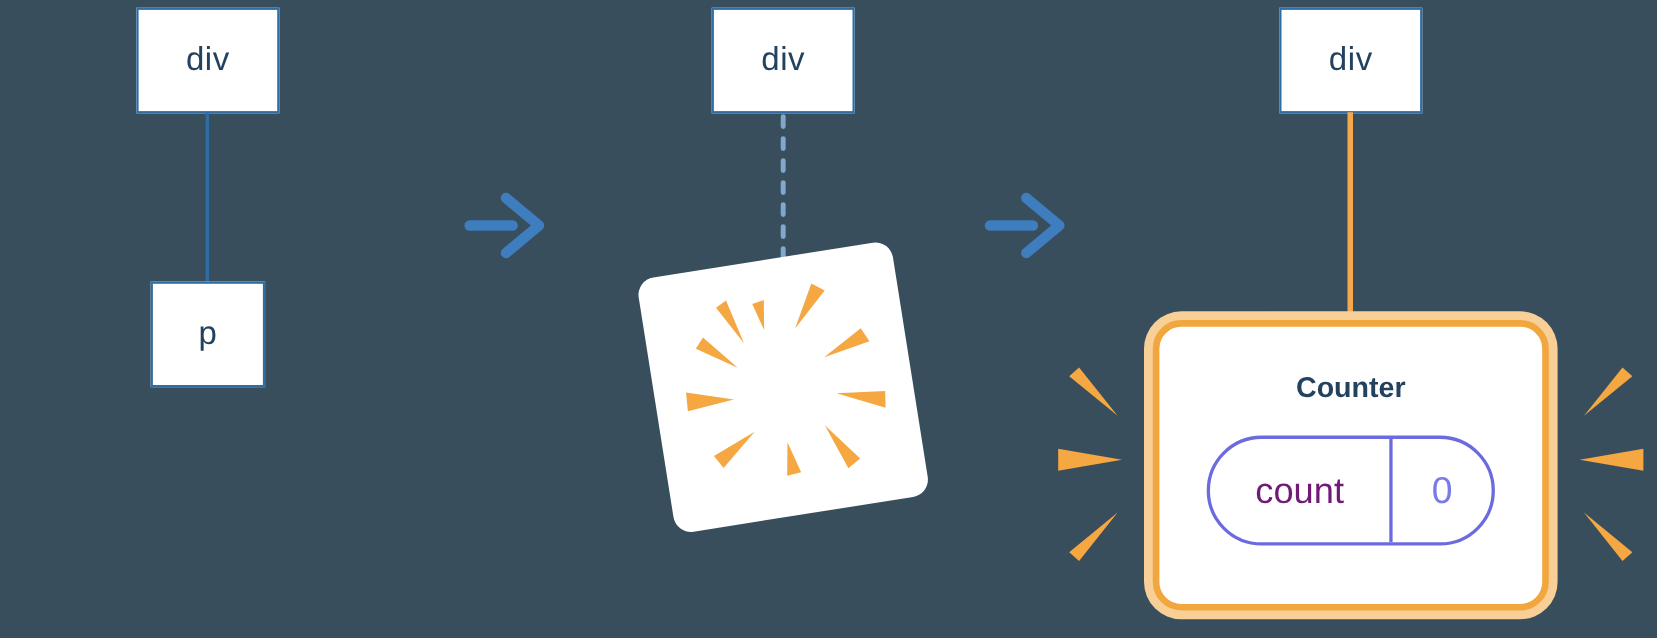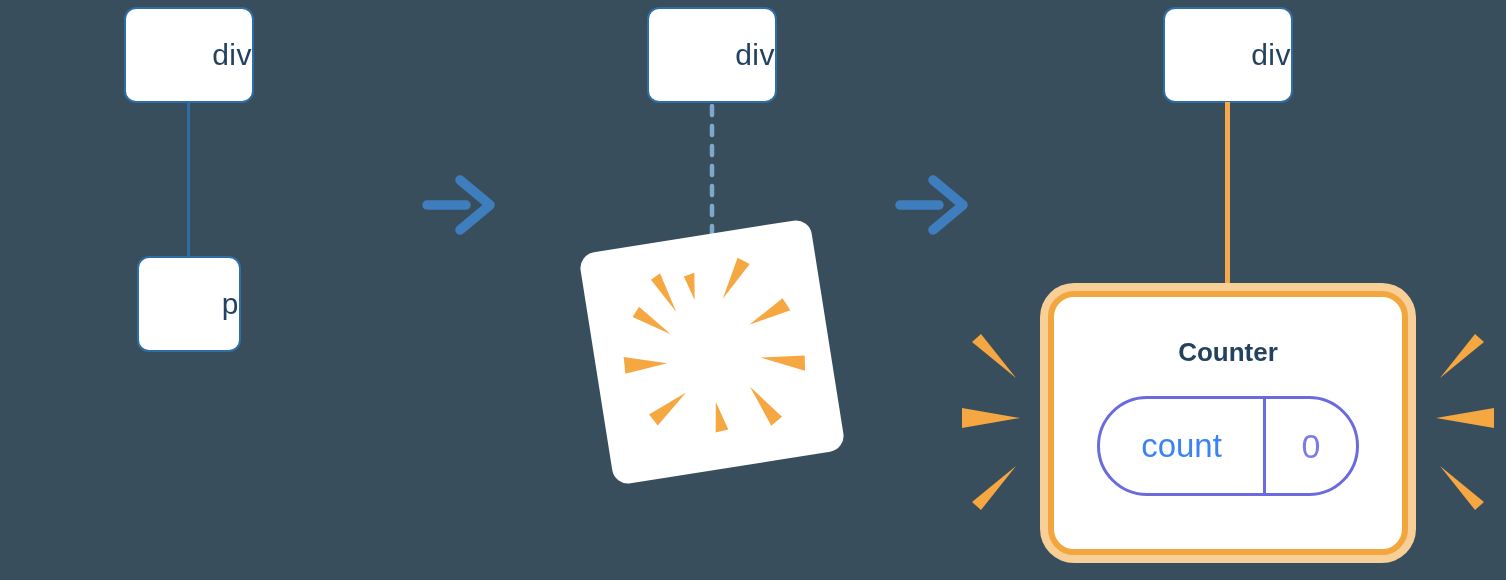--- a/index.html
+++ b/index.html
@@ -16,25 +16,25 @@
   }
   .canvas {
     position: absolute;
     left: 0; top: 0;
     width: 1506px; height: 580px;
   }
   .node {
     position: absolute;
     background: #ffffff;
     border: 2.5px solid #2F6EA5;
-    border-radius: 12px;
+    border-radius: 0;
     box-sizing: border-box;
     display: flex;
     align-items: center;
-    justify-content: flex-end;
+    justify-content: center;
     font-size: 30px;
     font-weight: 500;
     color: #23425F;
     letter-spacing: 0.5px;
   }
   .edge-solid {
     position: absolute;
     width: 3px;
     background: #2E6DA4;
   }
@@ -88,21 +88,21 @@
     border-radius: 52px;
     display: flex;
     overflow: hidden;
   }
   .state-key {
     flex: 0 0 166px;
     display: flex;
     align-items: center;
     justify-content: center;
     font-size: 33px;
-    color: #3b82f6;
+    color: #701a75;
     border-right: 3px solid #6B6BDF;
     box-sizing: border-box;
   }
   .state-value {
     flex: 1;
     display: flex;
     align-items: center;
     justify-content: center;
     font-size: 34px;
     color: #7A7AE8;

